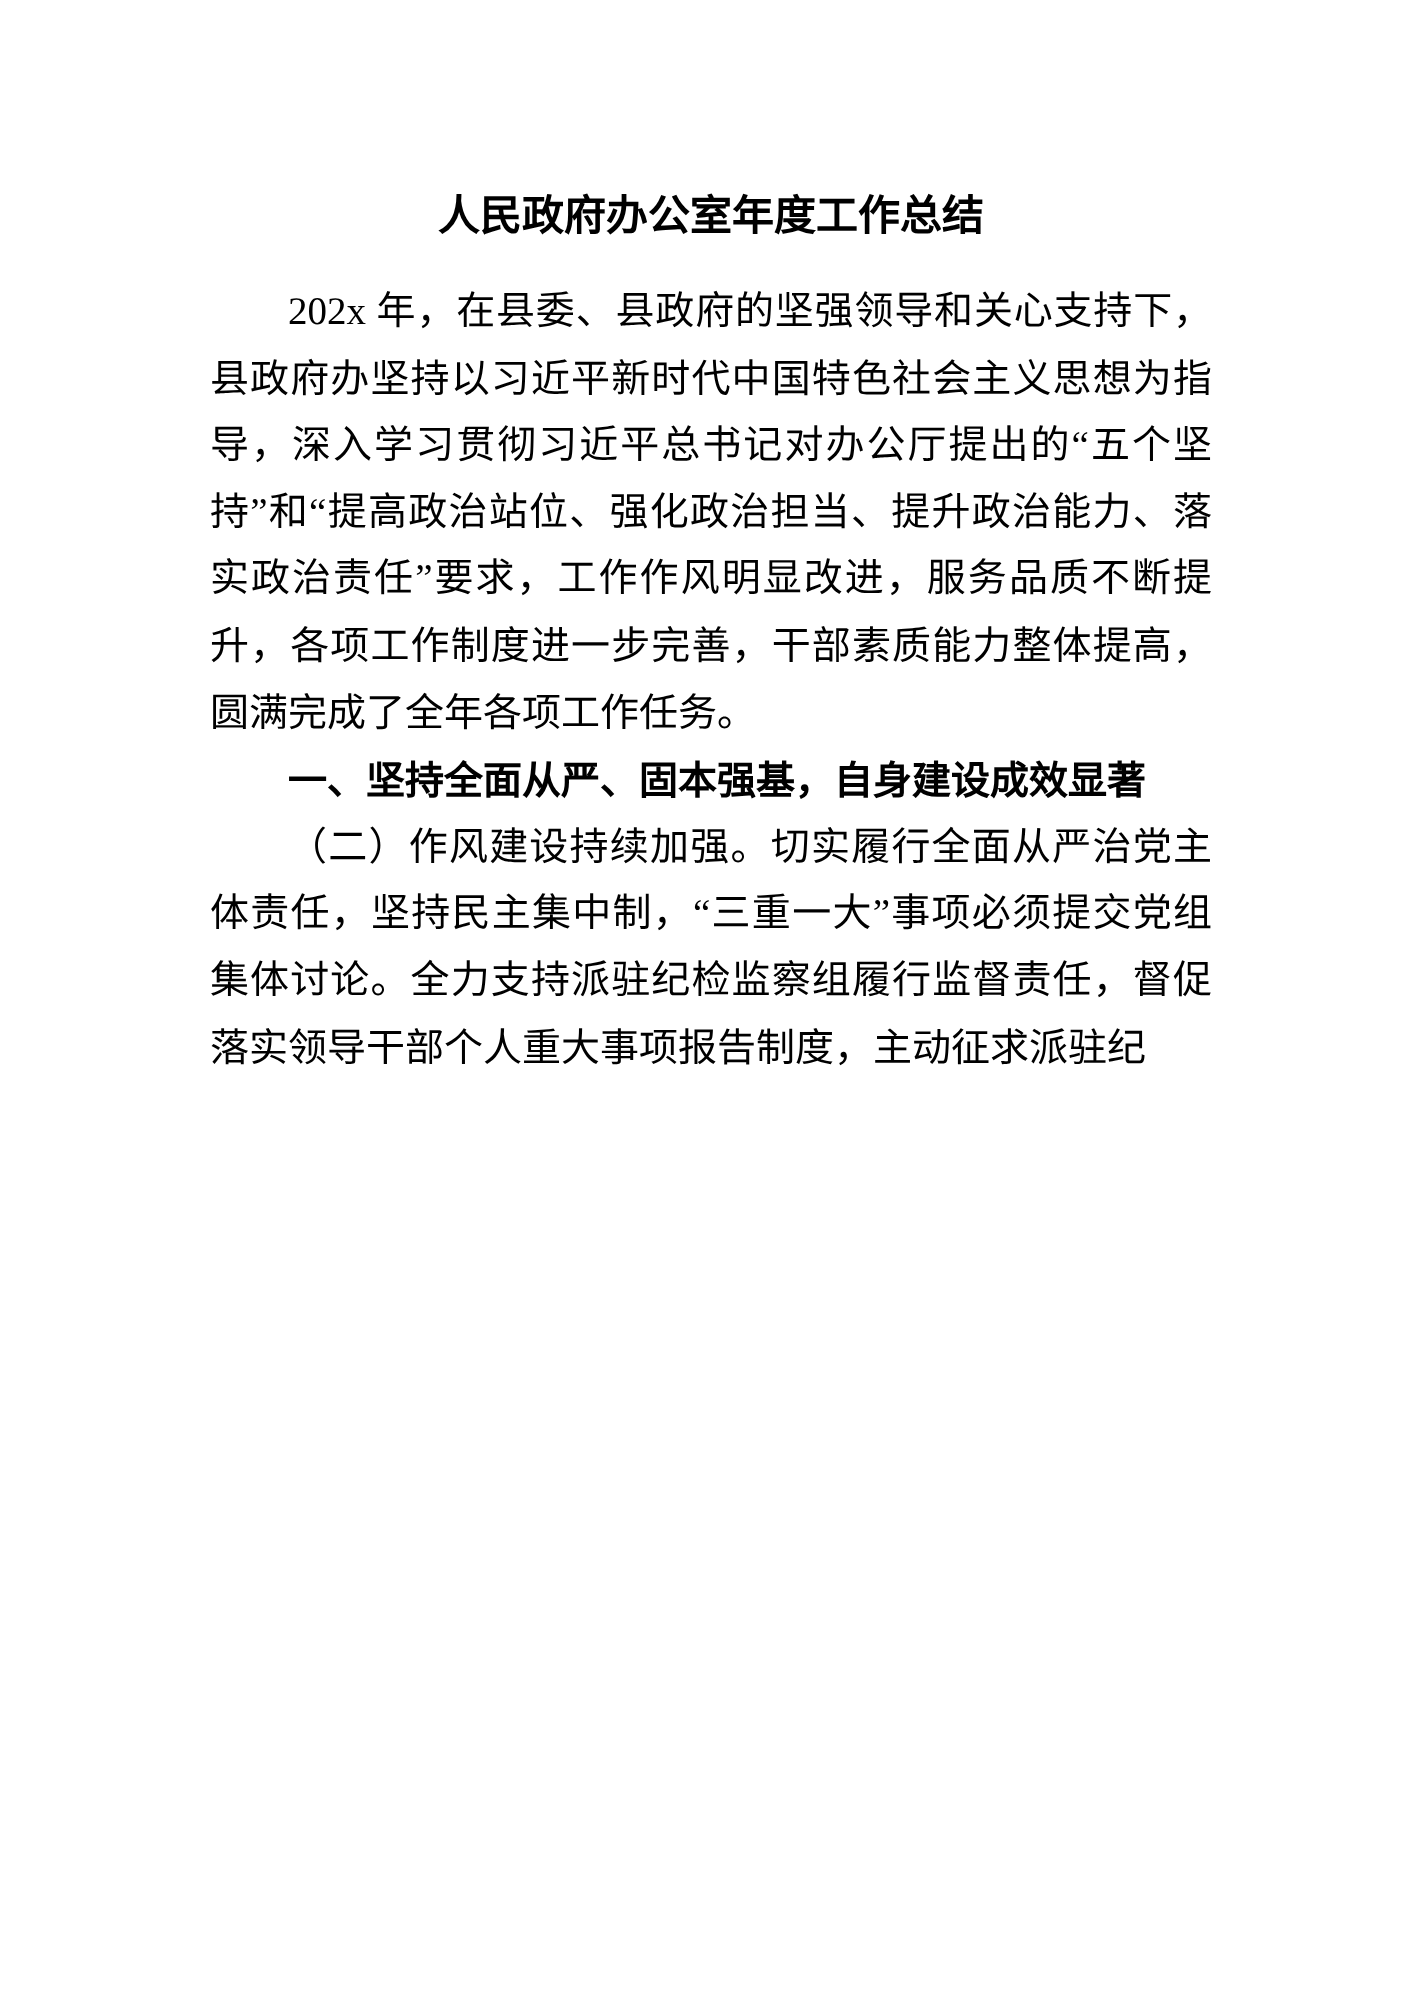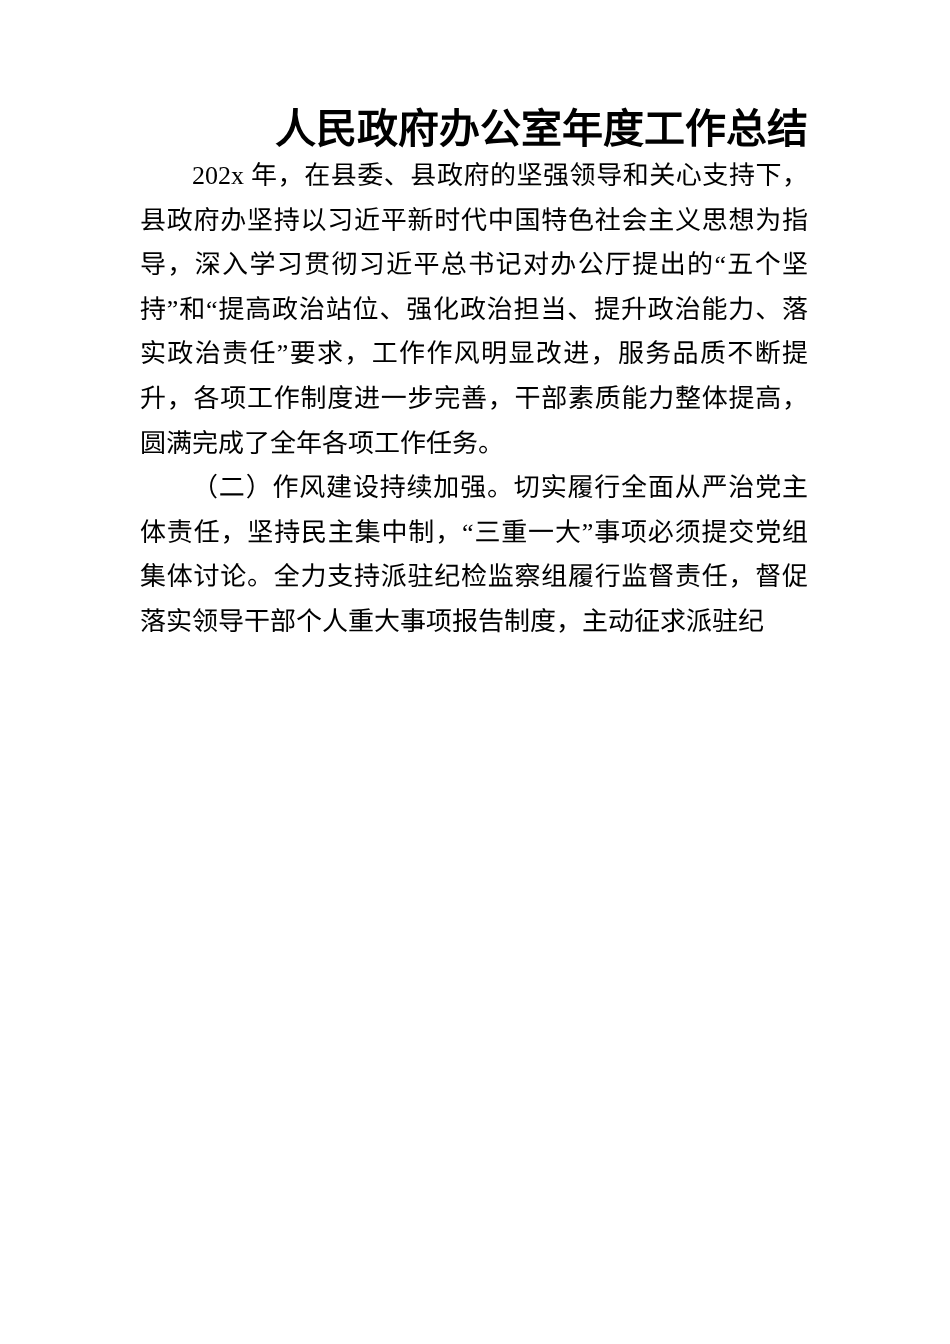--- a/index.html
+++ b/index.html
@@ -11,26 +11,26 @@
     position: relative;
     width: 950px;
     height: 1344px;
     background: #ffffff;
     overflow: hidden;
     box-sizing: border-box;
     padding: 104px 142px 0 140px;
     color: #000000;
   }
   .doc-title {
-    margin: 0;
+    margin: 16px;
     font-family: "Liberation Serif", "DejaVu Serif", serif;
     font-weight: bold;
-    font-size: 41px;
+    font-size: 28px;
     line-height: 50px;
-    text-align: right;
+    text-align: center;
     color: #000000;
     letter-spacing: 0px;
     white-space: nowrap;
   }
   .doc-body {
     font-family: "Liberation Serif", "DejaVu Serif", serif;
     font-size: 26px;
     line-height: 44.6px;
     color: #000000;
     text-align: justify;
@@ -55,17 +55,18 @@
 </style>
 </head>
 <body>
 
 <div class="page">
   <h1 class="doc-title">人民政府办公室年度工作总结</h1>
 
   <div class="doc-body">
     <p>202x 年，在县委、县政府的坚强领导和关心支持下，县政府办坚持以习近平新时代中国特色社会主义思想为指导，深入学习贯彻习近平总书记对办公厅提出的“五个坚持”和“提高政治站位、强化政治担当、提升政治能力、落实政治责任”要求，工作作风明显改进，服务品质不断提升，各项工作制度进一步完善，干部素质能力整体提高，圆满完成了全年各项工作任务。</p>
 
+    <h2 class="section-heading">一、坚持全面从严、固本强基，自身建设成效显著</h2>
 
 
     <p>（二）作风建设持续加强。切实履行全面从严治党主体责任，坚持民主集中制，“三重一大”事项必须提交党组集体讨论。全力支持派驻纪检监察组履行监督责任，督促落实领导干部个人重大事项报告制度，主动征求派驻纪</p>
   </div>
 </div>
 
 </body></html>

